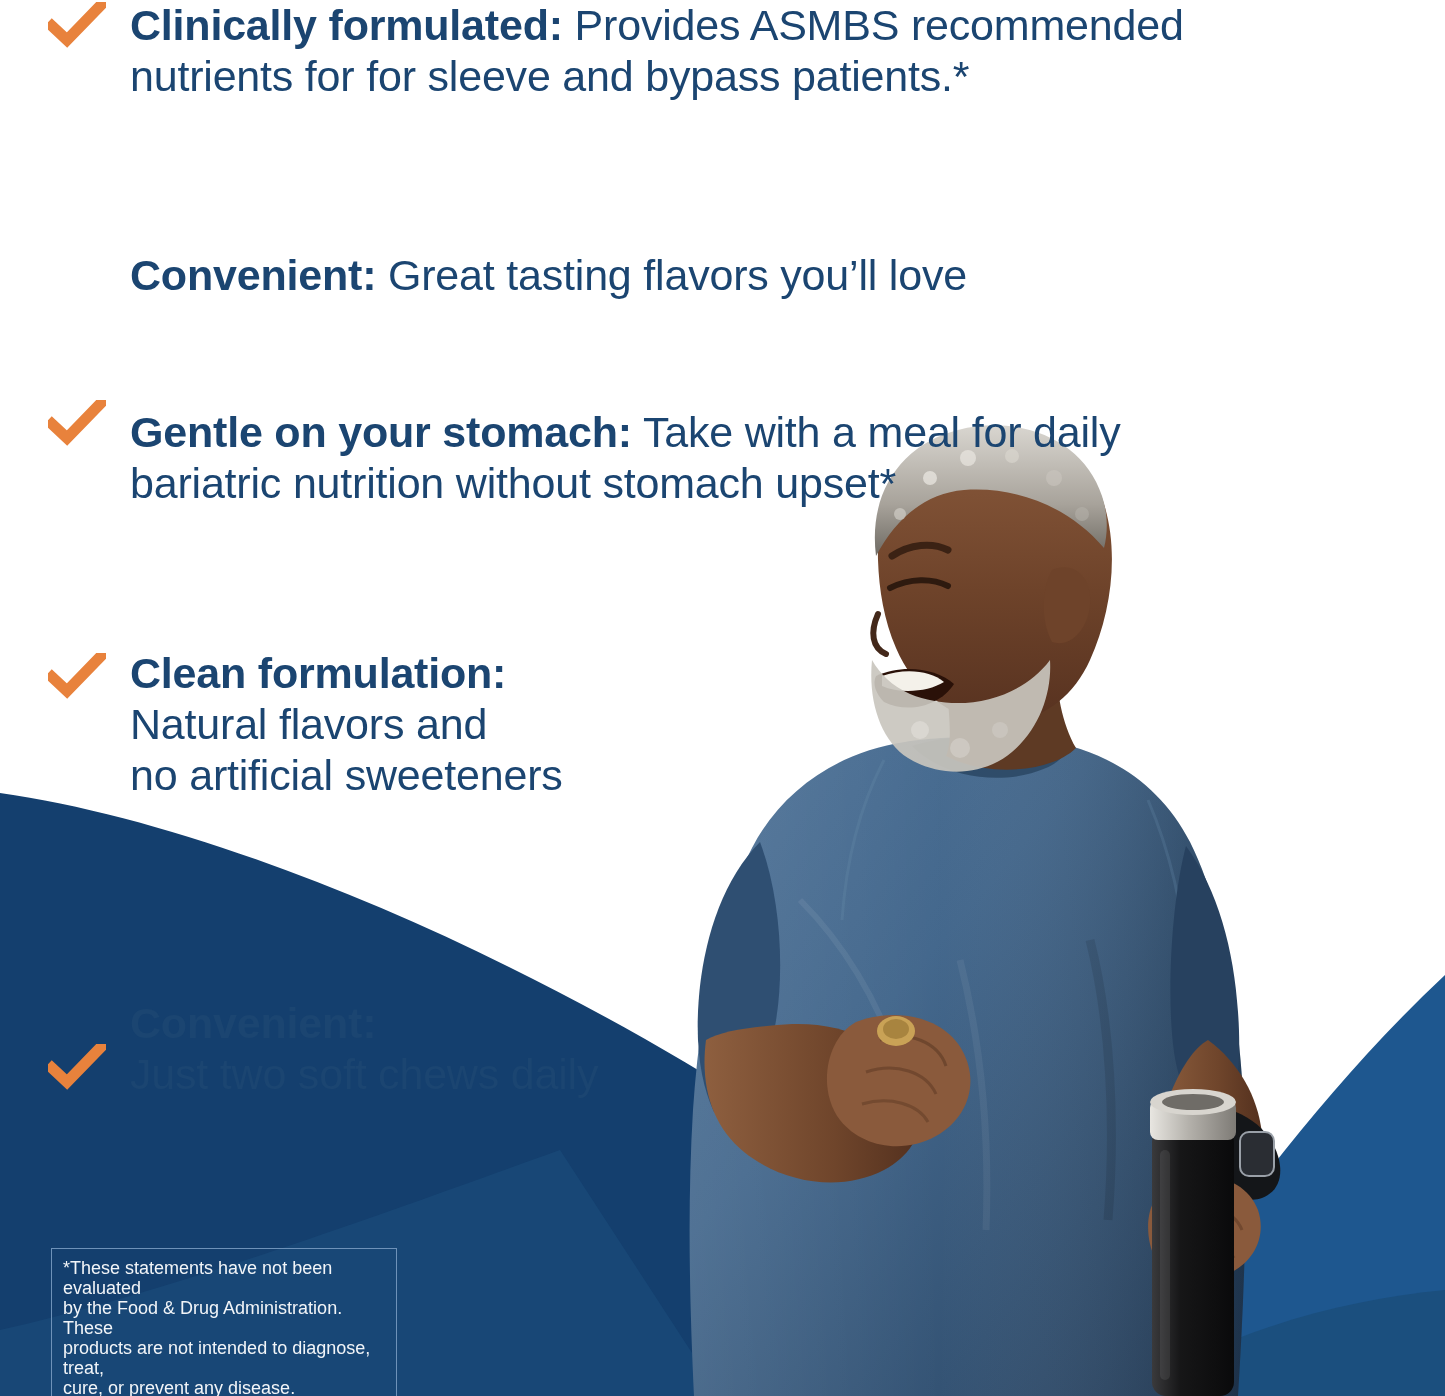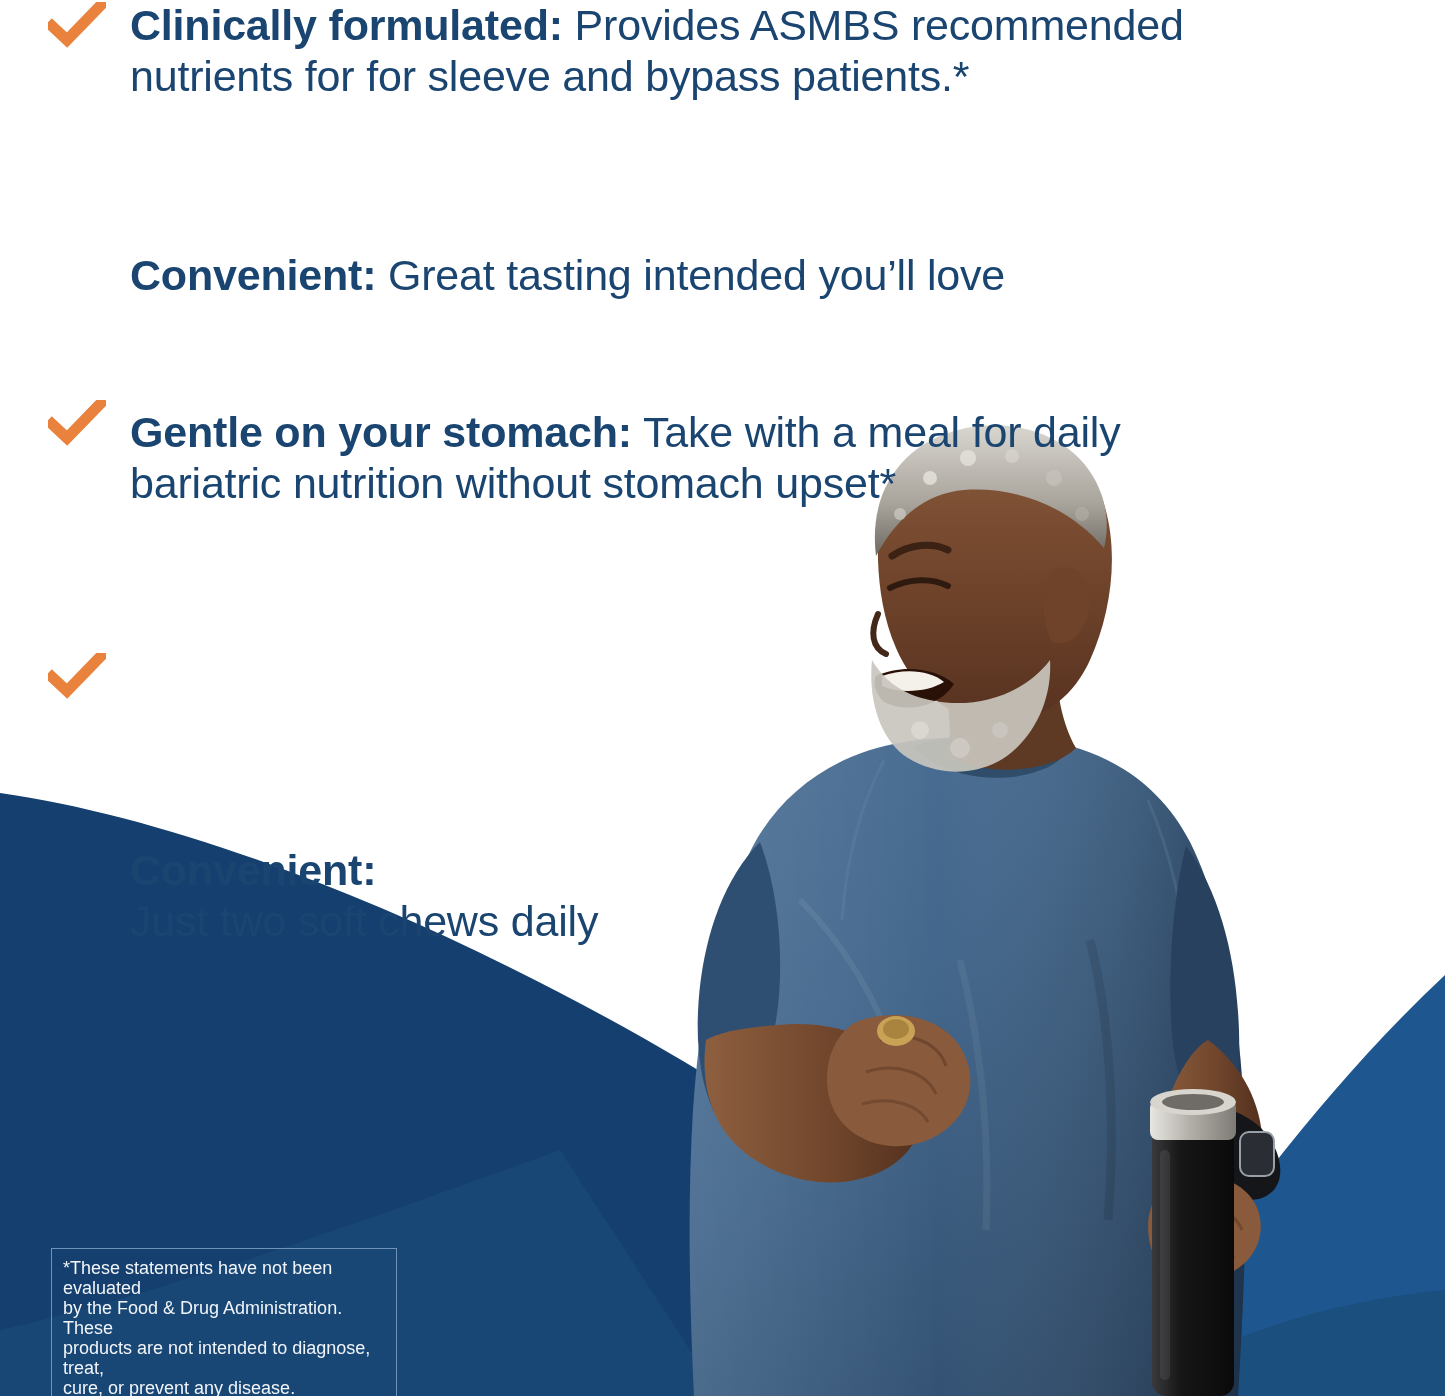--- a/index.html
+++ b/index.html
@@ -309,31 +309,39 @@
         <path d="M4,24 L19,38 L53,3" stroke="#E8823C" stroke-width="11" fill="none" stroke-linecap="square" stroke-linejoin="miter"></path>
       </svg>
       <p class="btext"><b>Clinically formulated:</b><span> Provides ASMBS recommended
 nutrients for for sleeve and bypass patients.*</span></p>
     </div>
 
     <div class="bullet-row" id="row-delicious">
       <svg class="check-icon" viewBox="0 0 58 46" aria-hidden="true">
         <path d="M4,24 L19,38 L53,3" stroke="#E8823C" stroke-width="11" fill="none" stroke-linecap="square" stroke-linejoin="miter"></path>
       </svg>
-      <p class="btext"><b>Convenient:</b><span> Great tasting intended you’ll love</span></p>
+      <p class="btext"><b>Convenient:</b><span> Great tasting flavors you’ll love</span></p>
     </div>
 
     <div class="bullet-row" id="row-gentle">
       <svg class="check-icon" viewBox="0 0 58 46" aria-hidden="true">
         <path d="M4,24 L19,38 L53,3" stroke="#E8823C" stroke-width="11" fill="none" stroke-linecap="square" stroke-linejoin="miter"></path>
       </svg>
       <p class="btext"><b>Gentle on your stomach:</b><span> Take with a meal for daily
 bariatric nutrition without stomach upset*</span></p>
     </div>
 
+    <div class="bullet-row" id="row-clean">
+      <svg class="check-icon" viewBox="0 0 58 46" aria-hidden="true">
+        <path d="M4,24 L19,38 L53,3" stroke="#E8823C" stroke-width="11" fill="none" stroke-linecap="square" stroke-linejoin="miter"></path>
+      </svg>
+      <p class="btext"><b>Clean formulation:</b><span>
+Natural flavors and
+no artificial sweeteners</span></p>
+    </div>
 
     <div class="bullet-row" id="row-convenient">
 
       <p class="btext"><b>Convenient:</b><span>
 Just two soft chews daily</span></p>
     </div>
 
   </div>
 
   <div class="disclaimer">

